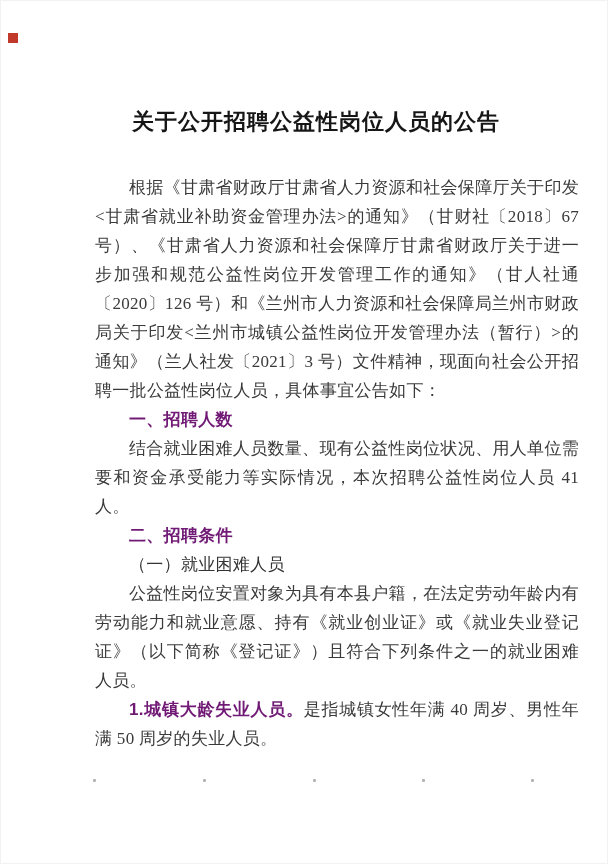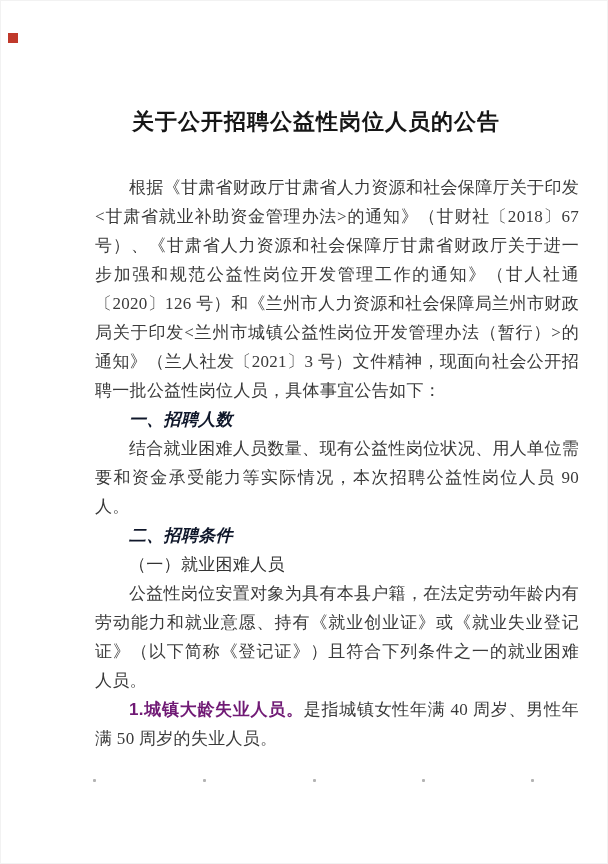--- a/index.html
+++ b/index.html
@@ -39,22 +39,21 @@
     font-size:17px;
     line-height:29px;
     letter-spacing:0.3px;
     text-align:justify;
     text-indent:2em;
     color:#3a3a3a;
   }
   .heading{
     font-family:"Liberation Sans","DejaVu Sans",sans-serif;
     font-weight:700;
-    color:#0f172a;
-    font-style:italic;
+    color:#701a75;
   }
   .subheading{
     color:#333333;
   }
   .lead{
     font-family:"Liberation Sans","DejaVu Sans",sans-serif;
     font-weight:700;
     color:#701a75;
   }
   .speck{
@@ -66,21 +65,21 @@
 </style>
 </head>
 <body>
 
 <div class="page" style="background: rgb(255, 255, 255);">
   <span class="corner-mark" style="background: rgb(192, 57, 43);"></span>
   <h1 class="doc-title">关于公开招聘公益性岗位人员的公告</h1>
   <div class="doc-body">
       <p class="line paragraph">根据《甘肃省财政厅甘肃省人力资源和社会保障厅关于印发&lt;甘肃省就业补助资金管理办法&gt;的通知》（甘财社〔2018〕67 号）、《甘肃省人力资源和社会保障厅甘肃省财政厅关于进一步加强和规范公益性岗位开发管理工作的通知》（甘人社通〔2020〕126 号）和《兰州市人力资源和社会保障局兰州市财政局关于印发&lt;兰州市城镇公益性岗位开发管理办法（暂行）&gt;的通知》（兰人社发〔2021〕3 号）文件精神，现面向社会公开招聘一批公益性岗位人员，具体事宜公告如下：</p>
       <p class="line heading">一、招聘人数</p>
-      <p class="line paragraph">结合就业困难人员数量、现有公益性岗位状况、用人单位需要和资金承受能力等实际情况，本次招聘公益性岗位人员 90 人。</p>
+      <p class="line paragraph">结合就业困难人员数量、现有公益性岗位状况、用人单位需要和资金承受能力等实际情况，本次招聘公益性岗位人员 41 人。</p>
       <p class="line heading">二、招聘条件</p>
       <p class="line subheading">（一）就业困难人员</p>
       <p class="line paragraph">公益性岗位安置对象为具有本县户籍，在法定劳动年龄内有劳动能力和就业意愿、持有《就业创业证》或《就业失业登记证》（以下简称《登记证》）且符合下列条件之一的就业困难人员。</p>
       <p class="line item"><span class="lead">1.城镇大龄失业人员。</span><span>是指城镇女性年满 40 周岁、男性年满 50 周岁的失业人员。</span></p>
     </div>
 <span class="speck" style="left: 93px; top: 779px; background: rgb(154, 154, 154);"></span>
     <span class="speck" style="left: 203px; top: 779px; background: rgb(154, 154, 154);"></span>
     <span class="speck" style="left: 313px; top: 779px; background: rgb(154, 154, 154);"></span>
     <span class="speck" style="left: 422px; top: 779px; background: rgb(154, 154, 154);"></span>
     <span class="speck" style="left: 531px; top: 779px; background: rgb(154, 154, 154);"></span>

